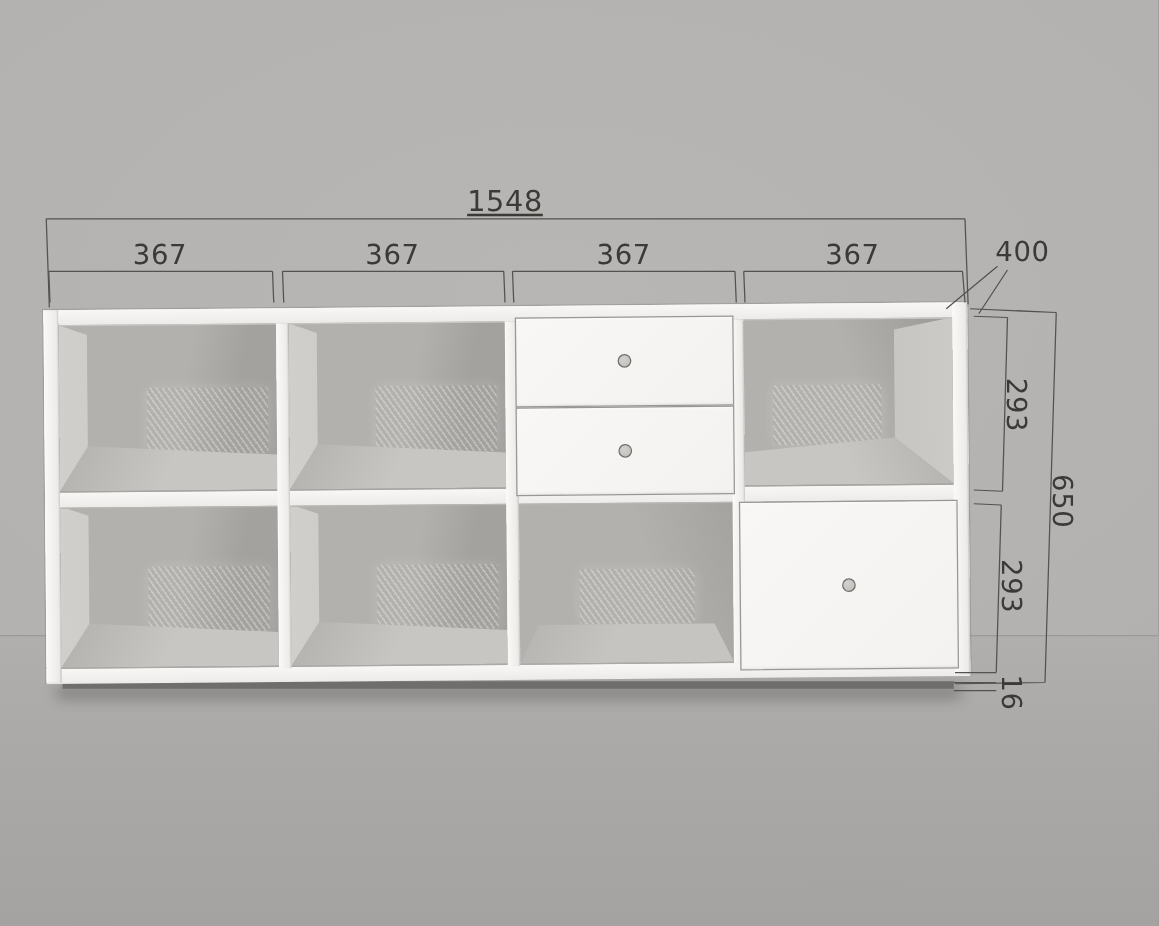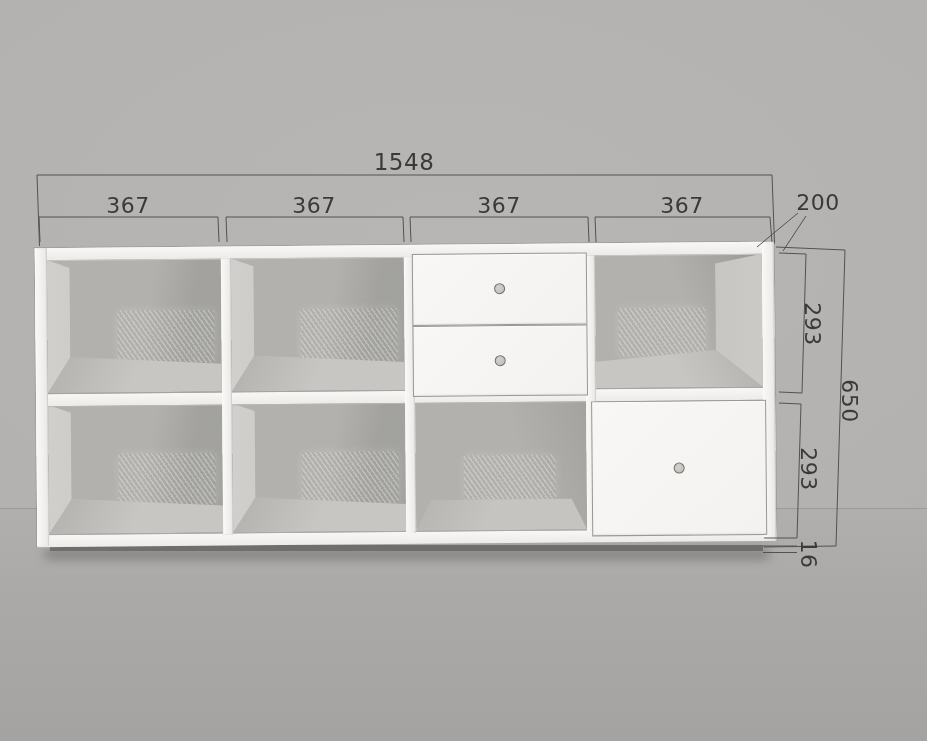--- a/index.html
+++ b/index.html
@@ -61,21 +61,21 @@
     box-shadow:inset 0 1px 2px rgba(255,255,255,.6), inset 0 -1px 2px rgba(0,0,0,.06);}
   .drawer-stack{position:absolute;left:377px;top:9px;width:175px;height:143px;}
   .drawer{position:relative;width:100%;height:50%;box-sizing:border-box;}
   .door{left:555px;top:158px;width:175px;height:135px;box-sizing:border-box;}
   .knob{width:11px;height:11px;border-radius:50%;background:radial-gradient(circle at 38% 35%,#d2d1ce,#bdbcb9);
     border:1.5px solid #6d6c66;box-sizing:border-box;}
   
   .dims-svg{position:absolute;left:0;top:0;pointer-events:none;}
   .dim-label{position:absolute;color:#3b3a37;font-size:22px;white-space:nowrap;
     transform:translate(-50%,-50%);letter-spacing:.5px;}
-  .dim-label.big{font-size:23px;}
+  .dim-label.big{font-size:23px;text-decoration:underline;}
   .dim-label.rot{transform:translate(-50%,-50%) rotate(90deg);}
 </style>
 </head>
 <body>
 
 <div class="stage">
 
   <div class="floor"></div>
   <div class="cab-soft-shadow"></div>
   <div class="cab-plinth-shadow"></div>
@@ -161,19 +161,19 @@
     <path d="M779,403 L801,404 M801,404 L797,538 M797,538 L764,538"></path>
 
     <path d="M763,546 L797,546 M763,552.5 L797,552.5"></path>
   </svg>
 
   <span class="dim-label big" style="left:404px;top:162px;">1548</span>
   <span class="dim-label" style="left:128px;top:205px;">367</span>
   <span class="dim-label" style="left:314px;top:205px;">367</span>
   <span class="dim-label" style="left:499px;top:205px;">367</span>
   <span class="dim-label" style="left:682px;top:205px;">367</span>
-  <span class="dim-label" style="left:818px;top:202px;">200</span>
+  <span class="dim-label" style="left:818px;top:202px;">400</span>
   <span class="dim-label rot" style="left:812px;top:324px;">293</span>
   <span class="dim-label rot" style="left:849px;top:401px;">650</span>
   <span class="dim-label rot" style="left:808px;top:469px;">293</span>
   <span class="dim-label rot" style="left:808px;top:554px;">16</span>
 
 </div>
 
 </body></html>

